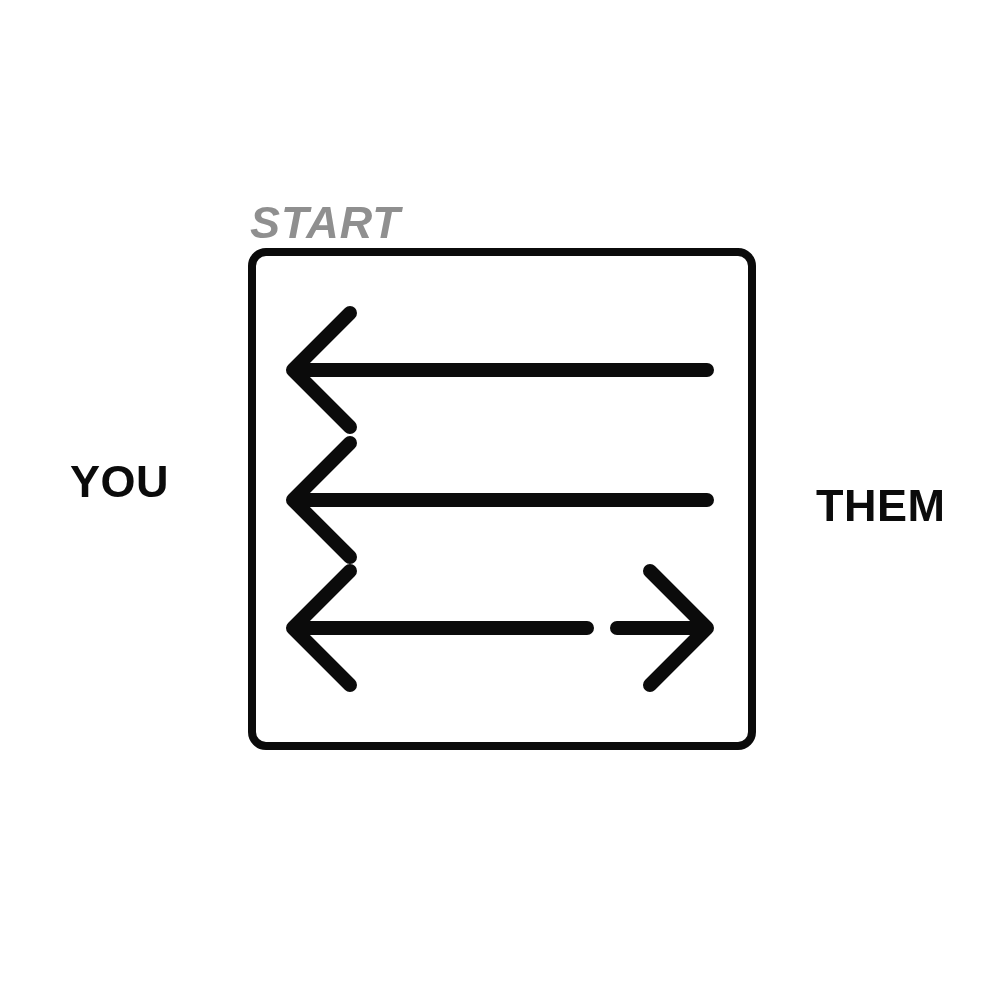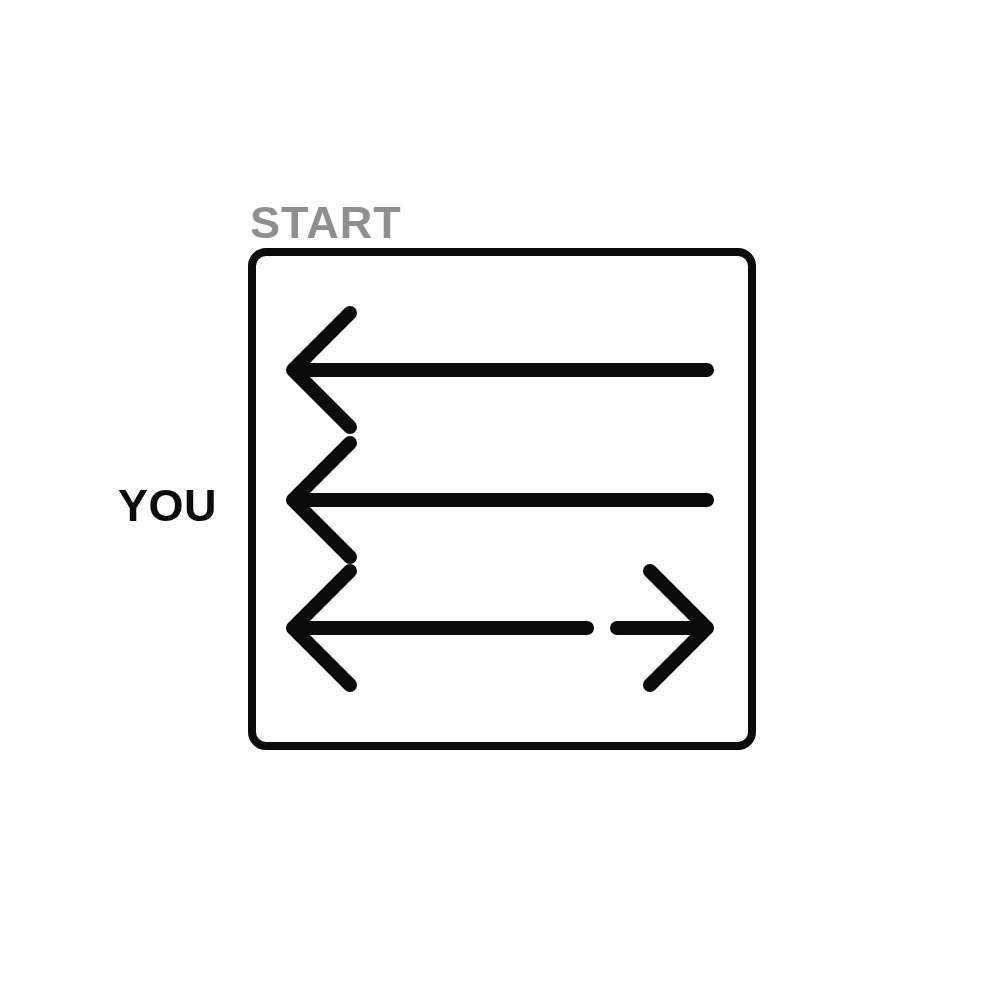--- a/index.html
+++ b/index.html
@@ -41,29 +41,30 @@
     position:absolute;
     font-weight:700;
     line-height:1;
     white-space:nowrap;
     user-select:none;
   }
   .label-corner{
     font-size:45px;
     letter-spacing:1px;
     color:var(--muted);
+    font-style:italic;
   }
   .label-side{
     font-size:45px;
     letter-spacing:0.5px;
     color:var(--ink);
   }
   .start-label{ left:250px; top:200px; }
   .finish-label{ right:244px; top:758px; }
-  .you-label{ left:70px; top:483px;margin-left:48px; }
+  .you-label{ left:70px; top:459px; }
   .them-label{ left:816px; top:483px; }
 </style>
 </head>
 <body>
 
 <div class="stage">
 
   <svg class="graphic-layer" viewBox="0 0 1000 1000" xmlns="http://www.w3.org/2000/svg">
     <rect class="flow-box" x="252" y="252" width="500" height="494" rx="14" stroke-width="8"></rect>
     <g class="arrows-layer">
@@ -72,14 +73,15 @@
         <path d="M 587 628 L 293 628 M 350 571 L 293 628 L 350 685" stroke-width="14"></path>
         <path d="M 617 628 L 707 628 M 650 571 L 707 628 L 650 685" stroke-width="14"></path>
       </g>
   </svg>
 
   <div class="label label-corner start-label">START</div>
 
 
   <div class="label label-side you-label">YOU</div>
 
+  <div class="label label-side them-label">THEM</div>
 
 </div>
 
 </body></html>

